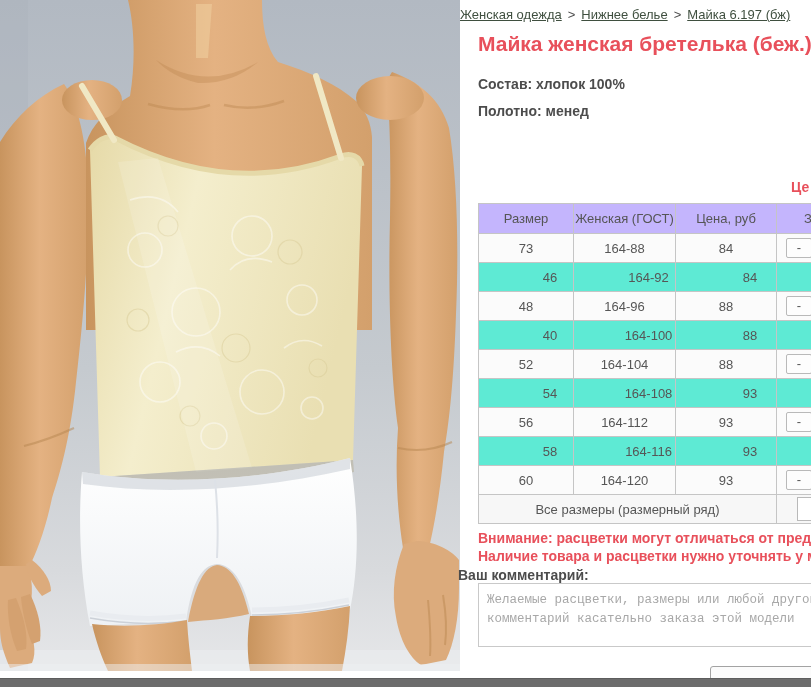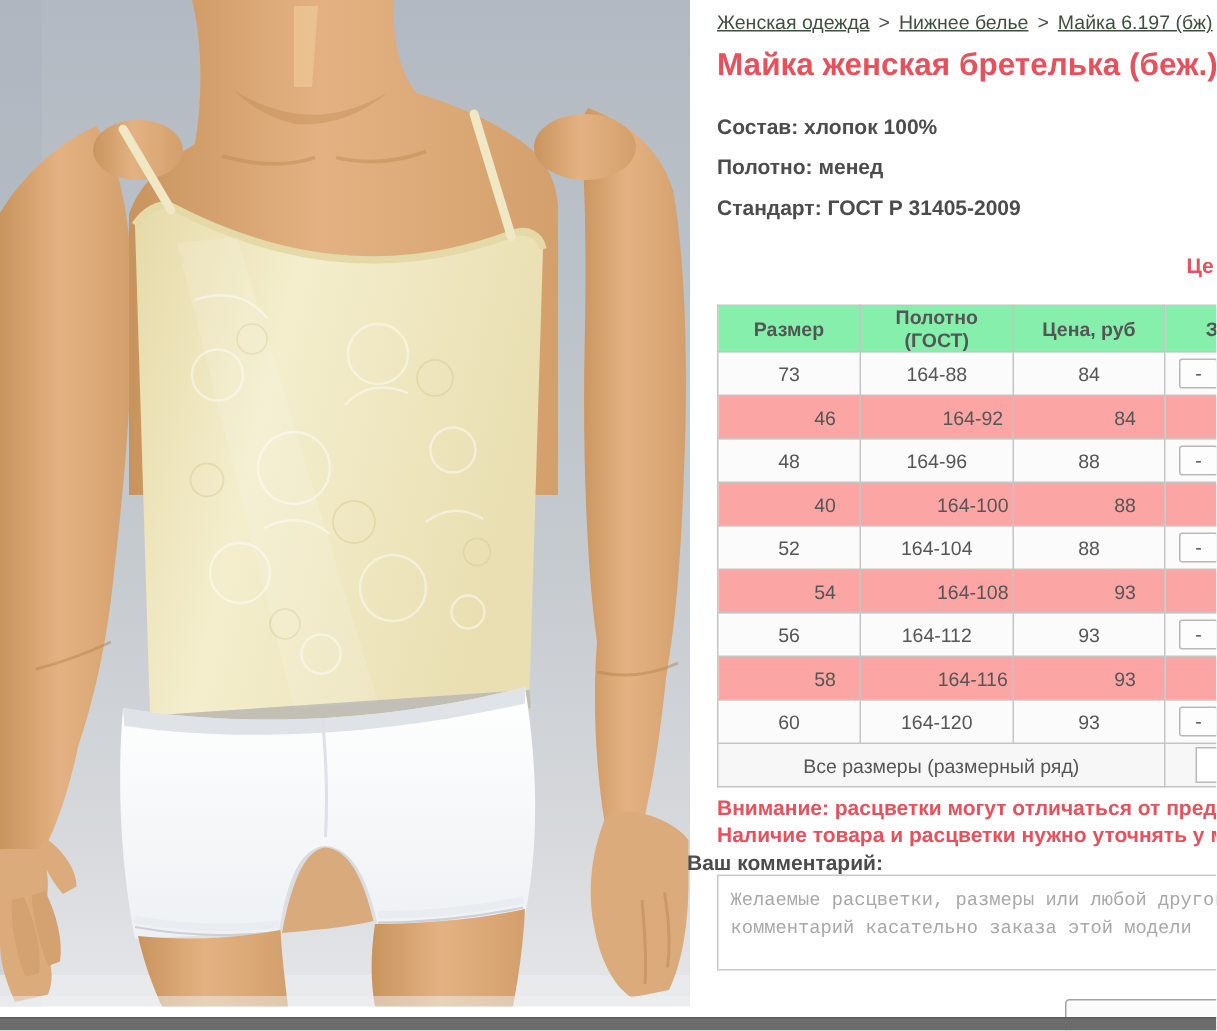--- a/index.html
+++ b/index.html
@@ -4,39 +4,39 @@
 <style>
   html,body{margin:0;padding:0;background:#fff;}
   #app{
     position:relative;width:811px;height:687px;overflow:hidden;background:#fff;
     font-family:"Liberation Sans",sans-serif;
   }
   
   .photo{position:absolute;left:0;top:0;width:460px;height:671px;}
   .photo svg{display:block;}
   
-  .breadcrumb{position:absolute;left:478px;top:7px;font-size:13px;color:#4c4c4c;white-space:nowrap;}
+  .breadcrumb{position:absolute;left:460px;top:7px;font-size:13px;color:#4c4c4c;white-space:nowrap;}
   .breadcrumb a{color:var(--link,#3f4f3f);text-decoration:underline;cursor:pointer;}
   .breadcrumb .sep{margin:0 6px;color:#4c4c4c;}
   
   .page-title{position:absolute;left:478px;top:32px;font-size:21px;font-weight:bold;
     color:var(--accent,#e8505b);white-space:nowrap;}
   
   .attrs{position:absolute;left:478px;top:77px;font-size:14px;font-weight:bold;color:var(--textdark,#4c4c4c);}
   .attrs .attr{margin-bottom:13px;line-height:14px;white-space:nowrap;}
   
-  .price-link{position:absolute;left:791px;top:169px;font-size:14px;font-weight:bold;
+  .price-link{position:absolute;left:791px;top:179px;font-size:14px;font-weight:bold;
     color:var(--accent,#e8505b);white-space:nowrap;cursor:pointer;}
   
   table.sizes{position:absolute;left:478px;top:203px;border-collapse:collapse;table-layout:fixed;width:368px;}
   table.sizes th,table.sizes td{border:1px solid #c5c5c5;text-align:center;
     font-size:13px;color:#565656;padding:0;}
-  table.sizes th{height:29px;background:#86efac;font-weight:bold;color:#555;}
+  table.sizes th{height:29px;background:#c4b5fd;font-weight:normal;color:#555;}
   table.sizes td{height:28px;background:#fbfbfb;}
-  table.sizes tr.even td{background:#fca5a5;padding-left:48px;}
+  table.sizes tr.even td{background:#5eead4;padding-left:48px;}
   table.sizes td.order-cell{text-align:left;}
   .minus-btn{display:inline-block;margin-left:9px;width:26px;height:20px;line-height:16px;
     border:1px solid #b9b9b9;background:#fdfdfd;color:#555;font-size:13px;text-align:center;
     border-radius:2px;padding:0;font-family:"Liberation Sans",sans-serif;cursor:pointer;vertical-align:middle;}
   tr.all-row td{background:#f7f7f7;}
   .all-input{margin-left:20px;width:54px;height:22px;border:1px solid #b9b9b9;background:#fff;
     font-family:"Liberation Sans",sans-serif;font-size:13px;padding:0 4px;vertical-align:middle;}
   
   .warnings{position:absolute;left:478px;top:529px;font-size:14px;font-weight:bold;
     color:var(--accent,#e8505b);line-height:18px;white-space:nowrap;}
@@ -153,36 +153,35 @@
 
   <div class="breadcrumb">
     <a>Женская одежда</a><span class="sep">&gt;</span><a>Нижнее белье</a><span class="sep">&gt;</span><a>Майка 6.197 (бж)</a>
   </div>
 
   <div class="page-title">Майка женская бретелька (беж.)</div>
 
   <div class="attrs">
     <div class="attr"><span>Состав:</span> <span>хлопок 100%</span></div>
     <div class="attr"><span>Полотно:</span> <span>менед</span></div>
-    <div class="attr"><span>Стандарт:</span> <span>ГОСТ Р 31405-2009</span></div>
   </div>
 
   <a class="price-link">Це</a>
 
   <table class="sizes">
     <colgroup>
         <col style="width:95px">
         <col style="width:102px">
         <col style="width:101px">
         <col style="width:70px">
       </colgroup>
     <thead>
       <tr>
         <th>Размер</th>
-        <th>Полотно (ГОСТ)</th>
+        <th>Женская (ГОСТ)</th>
         <th>Цена, руб</th>
         <th>За</th>
       </tr>
     </thead>
     <tbody>
         <tr>
           <td>73</td>
           <td>164-88</td>
           <td>84</td>
           <td class="order-cell"><button class="minus-btn">-</button></td>

